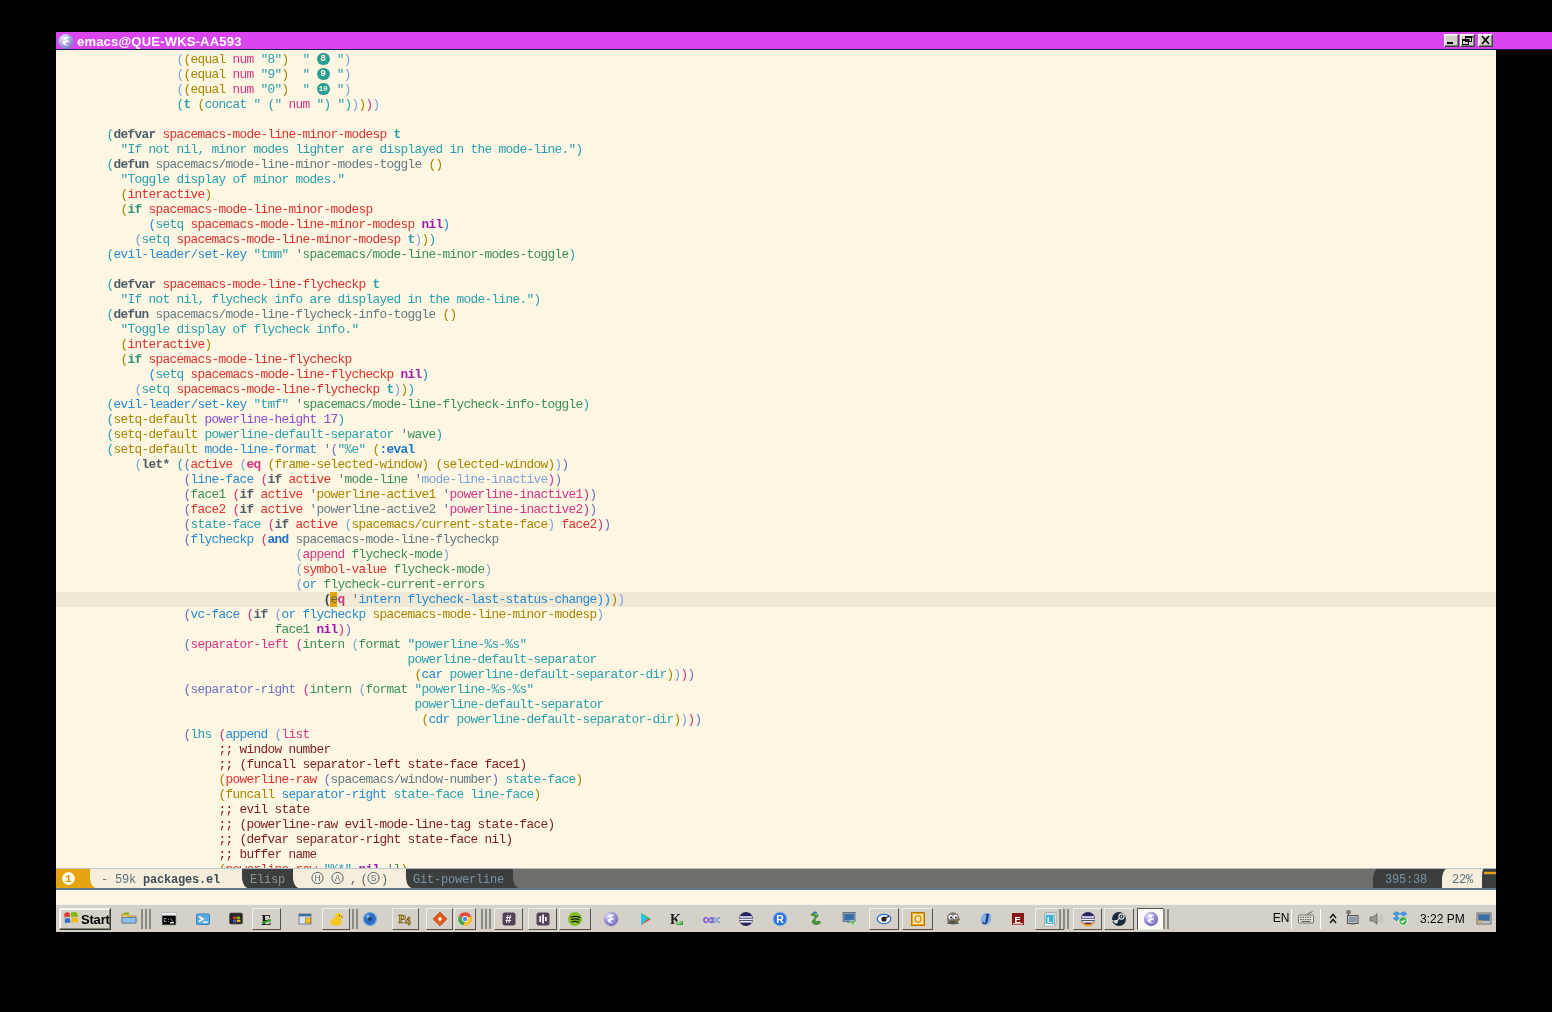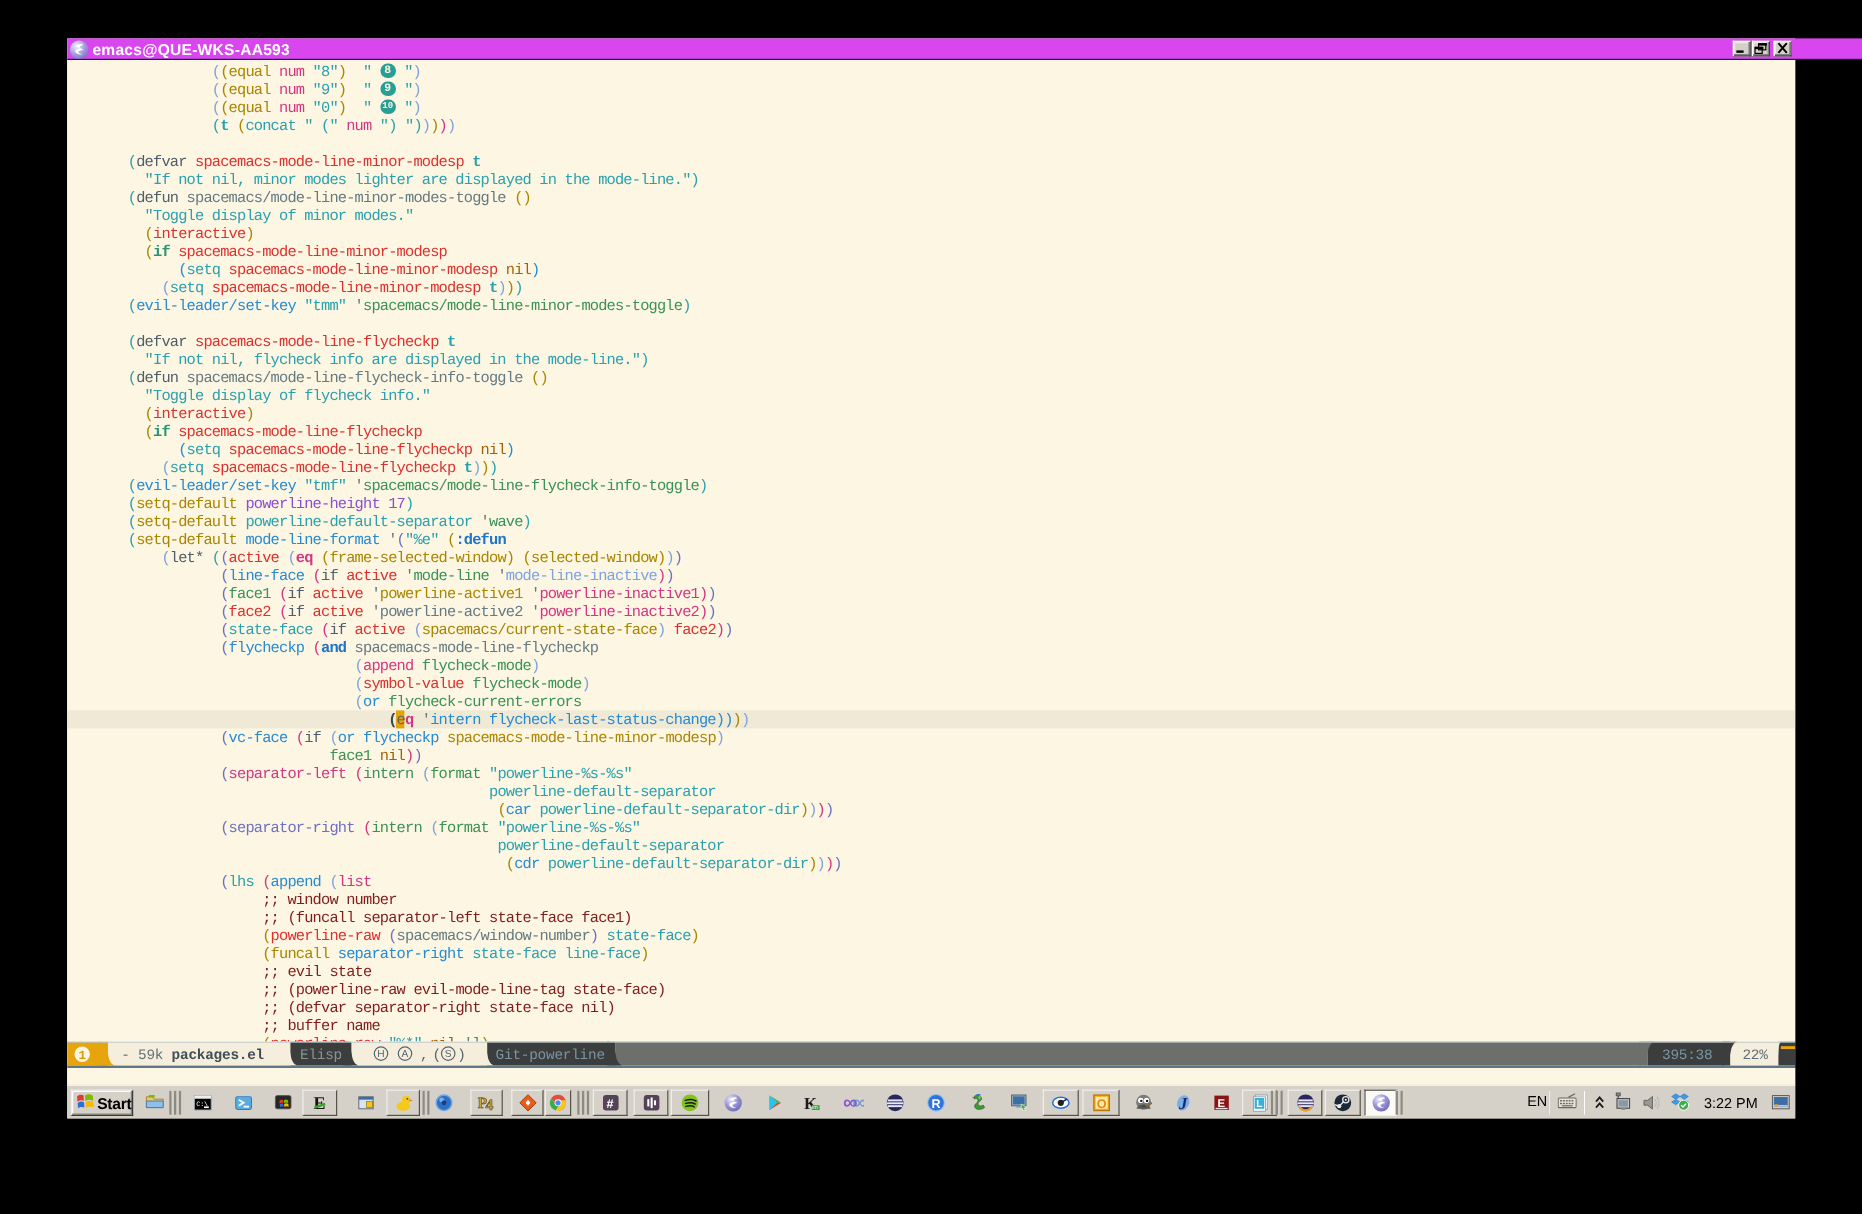--- a/index.html
+++ b/index.html
@@ -5,26 +5,26 @@
 #screen{position:absolute;left:56px;top:32px;width:1440px;height:900px;background:#fdf6e3}
 #titlebar{position:absolute;left:0;top:0;width:1528px;height:18px;background:#d946ef;border-bottom:1px solid #0a1c54}
 #ticon{position:absolute;left:2px;top:1px}
 #ttext{position:absolute;left:21px;top:2px;color:#fff;font-weight:bold;font-size:13px;letter-spacing:0.2px}
 .wbtn{position:absolute;top:2px;width:15px;height:13px;background:#d4d0c8;border:1px solid;border-color:#fff #404040 #404040 #fff;box-shadow:inset -1px -1px 0 #808080,inset 1px 1px 0 #ece9e2}
 #buffer{position:absolute;left:0;top:18px;width:1440px;height:818px;background:#fdf6e3;overflow:hidden}
 #hlline{position:absolute;left:0;top:542px;width:1440px;height:15px;background:#efe9d6}
 #code{position:absolute;left:50.5px;top:2px;margin:0;font-family:"Liberation Mono",monospace;font-size:12.8px;line-height:15px;letter-spacing:-0.68px;color:#657b83;white-space:pre}
 #code .d{color:#657b83}
 #code .c{color:#7f1d1d}
-#code .k{color:#4f5e68;font-weight:normal}
+#code .k{color:#4f5e68;font-weight:bold}
 #code .kb{color:#2aa1ae;font-weight:bold}
 #code .gb{color:#2d9574;font-weight:bold}
 #code .bb{color:#2075c7;font-weight:bold}
 #code .mb{color:#d33682;font-weight:bold}
-#code .ob{color:#a16207;font-weight:normal}
+#code .ob{color:#a21caf;font-weight:bold}
 #code .r{color:#dc322f}
 #code .m{color:#d33682}
 #code .t{color:#2aa1ae}
 #code .s{color:#2aa1ae}
 #code .b{color:#268bd2}
 #code .g{color:#3a9256}
 #code .v{color:#6c71c4}
 #code .o{color:#a88600}
 #code .lb{color:#7ea3dd}
 #code .pu{color:#8a4fd0}
@@ -99,21 +99,21 @@
   <span class="s">"If not nil, flycheck info are displayed in the mode-line."</span><span class="t">)</span>
 <span class="t">(</span><span class="k">defun</span> <span class="d">spacemacs/mode-line-flycheck-info-toggle</span> <span class="o">()</span>
   <span class="s">"Toggle display of flycheck info."</span>
   <span class="o">(</span><span class="r">interactive</span><span class="o">)</span>
   <span class="o">(</span><span class="gb">if</span> <span class="r">spacemacs-mode-line-flycheckp</span>
       <span class="b">(</span><span class="t">setq</span> <span class="r">spacemacs-mode-line-flycheckp</span> <span class="ob">nil</span><span class="b">)</span>
     <span class="lb">(</span><span class="t">setq</span> <span class="r">spacemacs-mode-line-flycheckp</span> <span class="kb">t</span><span class="lb">)</span><span class="o">)</span><span class="t">)</span>
 <span class="t">(</span><span class="b">evil-leader/set-key</span> <span class="s">"tmf"</span> <span class="d">'</span><span class="g">spacemacs/mode-line-flycheck-info-toggle</span><span class="t">)</span>
 <span class="t">(</span><span class="o">setq-default</span> <span class="pu">powerline-height</span> <span class="pu">17</span><span class="t">)</span>
 <span class="t">(</span><span class="o">setq-default</span> <span class="t">powerline-default-separator</span> <span class="d">'</span><span class="g">wave</span><span class="t">)</span>
-<span class="t">(</span><span class="o">setq-default</span> <span class="b">mode-line-format</span> <span class="d">'</span><span class="v">(</span><span class="s">"%e"</span> <span class="o">(</span><span class="bb">:defun</span>
+<span class="t">(</span><span class="o">setq-default</span> <span class="b">mode-line-format</span> <span class="d">'</span><span class="v">(</span><span class="s">"%e"</span> <span class="o">(</span><span class="bb">:eval</span>
     <span class="lb">(</span><span class="k">let*</span> <span class="t">(</span><span class="v">(</span><span class="r">active</span> <span class="lb">(</span><span class="mb">eq</span> <span class="o">(</span><span class="o">frame-selected-window</span><span class="o">)</span> <span class="o">(</span><span class="o">selected-window</span><span class="o">)</span><span class="lb">)</span><span class="v">)</span>
            <span class="v">(</span><span class="b">line-face</span> <span class="m">(</span><span class="k">if</span> <span class="r">active</span> <span class="d">'</span><span class="g">mode-line</span> <span class="d">'</span><span class="lb">mode-line-inactive</span><span class="m">)</span><span class="v">)</span>
            <span class="v">(</span><span class="g">face1</span> <span class="m">(</span><span class="k">if</span> <span class="r">active</span> <span class="d">'</span><span class="o">powerline-active1</span> <span class="d">'</span><span class="m">powerline-inactive1</span><span class="m">)</span><span class="v">)</span>
            <span class="v">(</span><span class="r">face2</span> <span class="m">(</span><span class="k">if</span> <span class="r">active</span> <span class="d">'</span><span class="d">powerline-active2</span> <span class="d">'</span><span class="m">powerline-inactive2</span><span class="m">)</span><span class="v">)</span>
            <span class="v">(</span><span class="t">state-face</span> <span class="m">(</span><span class="k">if</span> <span class="r">active</span> <span class="lb">(</span><span class="o">spacemacs/current-state-face</span><span class="lb">)</span> <span class="r">face2</span><span class="m">)</span><span class="v">)</span>
            <span class="v">(</span><span class="b">flycheckp</span> <span class="m">(</span><span class="bb">and</span> <span class="d">spacemacs-mode-line-flycheckp</span>
                            <span class="lb">(</span><span class="m">append</span> <span class="g">flycheck-mode</span><span class="lb">)</span>
                            <span class="lb">(</span><span class="r">symbol-value</span> <span class="g">flycheck-mode</span><span class="lb">)</span>
                            <span class="lb">(</span><span class="b">or</span> <span class="g">flycheck-current-errors</span>
                                <span class="pm">(</span><span class="cur">e</span><span class="mb">q</span> <span class="d">'</span><span class="b">intern</span> <span class="b">flycheck-last-status-change</span><span class="b">)</span><span class="b">)</span><span class="o">)</span><span class="lb">)</span>

